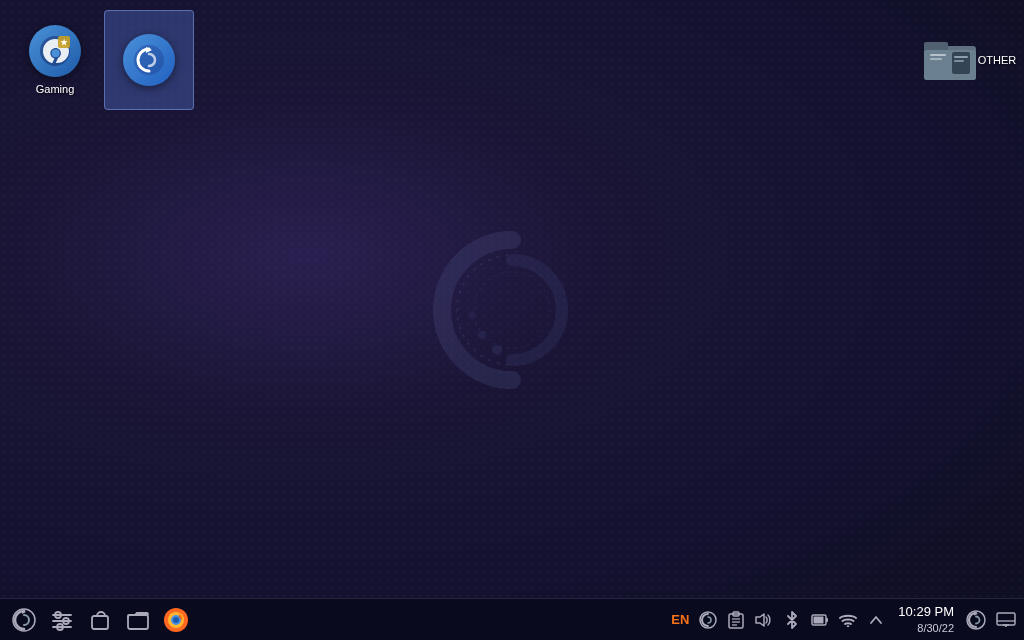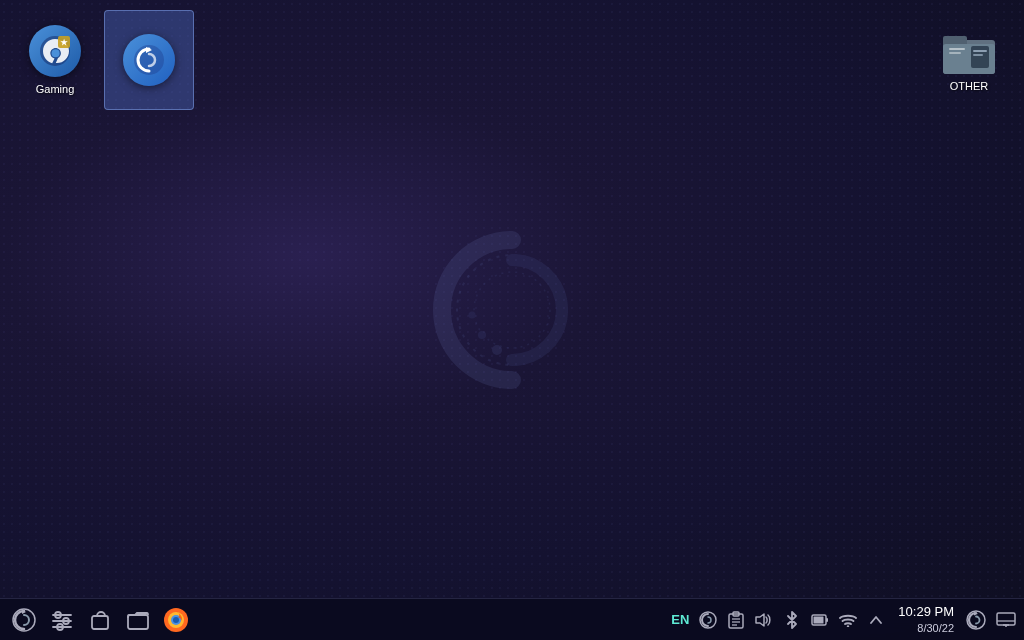--- a/index.html
+++ b/index.html
@@ -74,21 +74,21 @@
     }
 
     
     .desktop-icon-tr {
       position: absolute;
       top: 10px;
       right: 10px;
       width: 90px;
       height: 100px;
       display: flex;
-      flex-direction: column;
+      flex-direction: row;
       align-items: center;
       justify-content: center;
       gap: 0;
       cursor: pointer;
       padding: 6px;
       border-radius: 4px;
     }
 
     .desktop-icon-tr .icon-label {
       color: #ffffff;
@@ -200,21 +200,21 @@
       font-weight: 500;
     }
 
     .clock-date {
       font-size: 11px;
       color: #ccd;
       text-align: right;
     }
 
     .tray-lang {
-      color: #5eead4;
+      color: #f97316;
       font-size: 13px;
       font-weight: 600;
       padding: 0 2px;
       cursor: pointer;
     }
 
     
     .steamos-logo {
       position: absolute;
       top: 50%;

